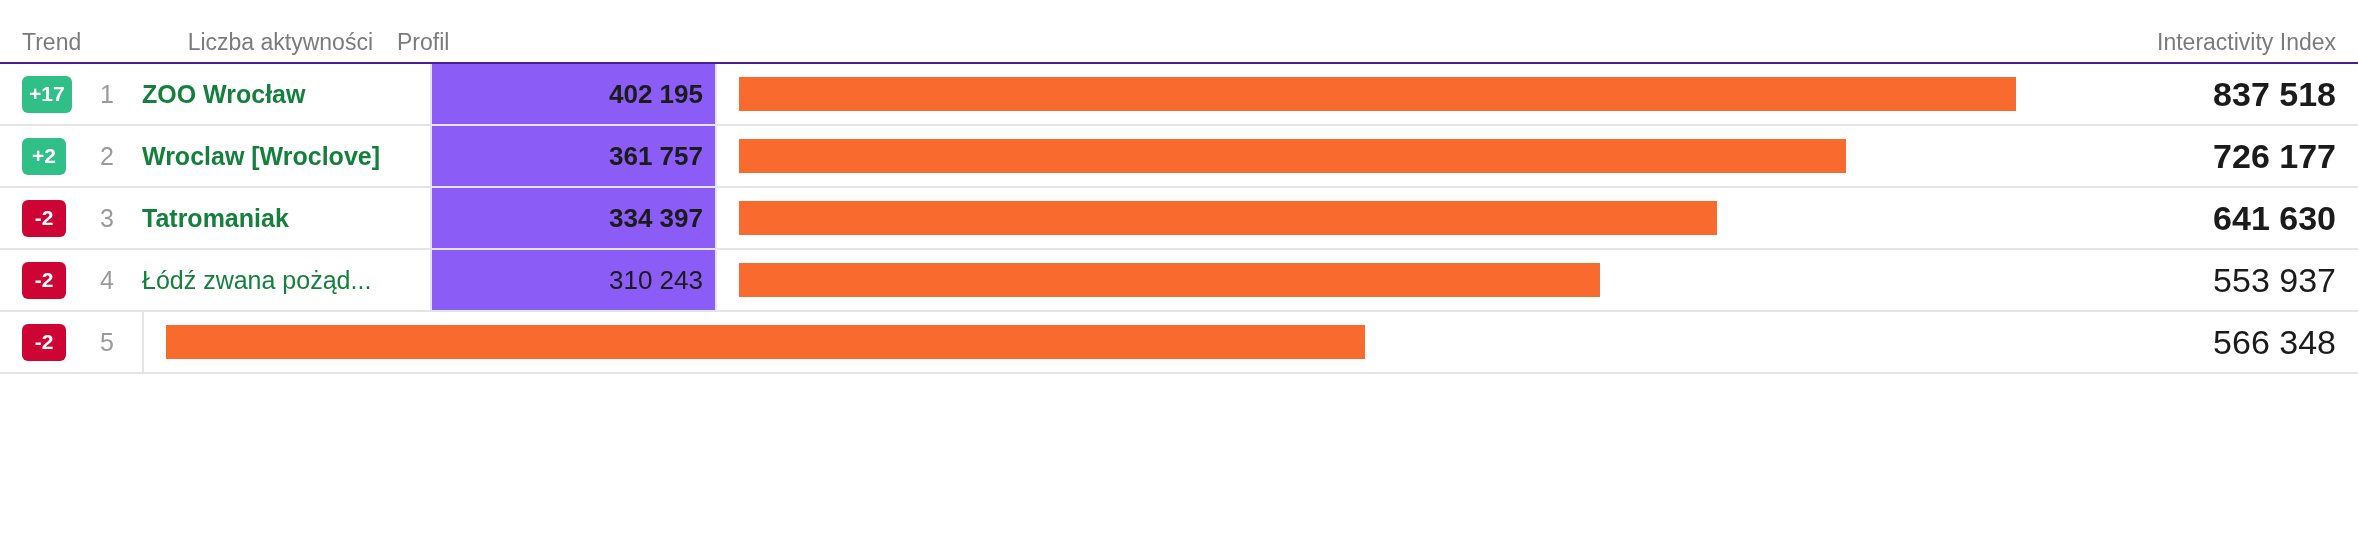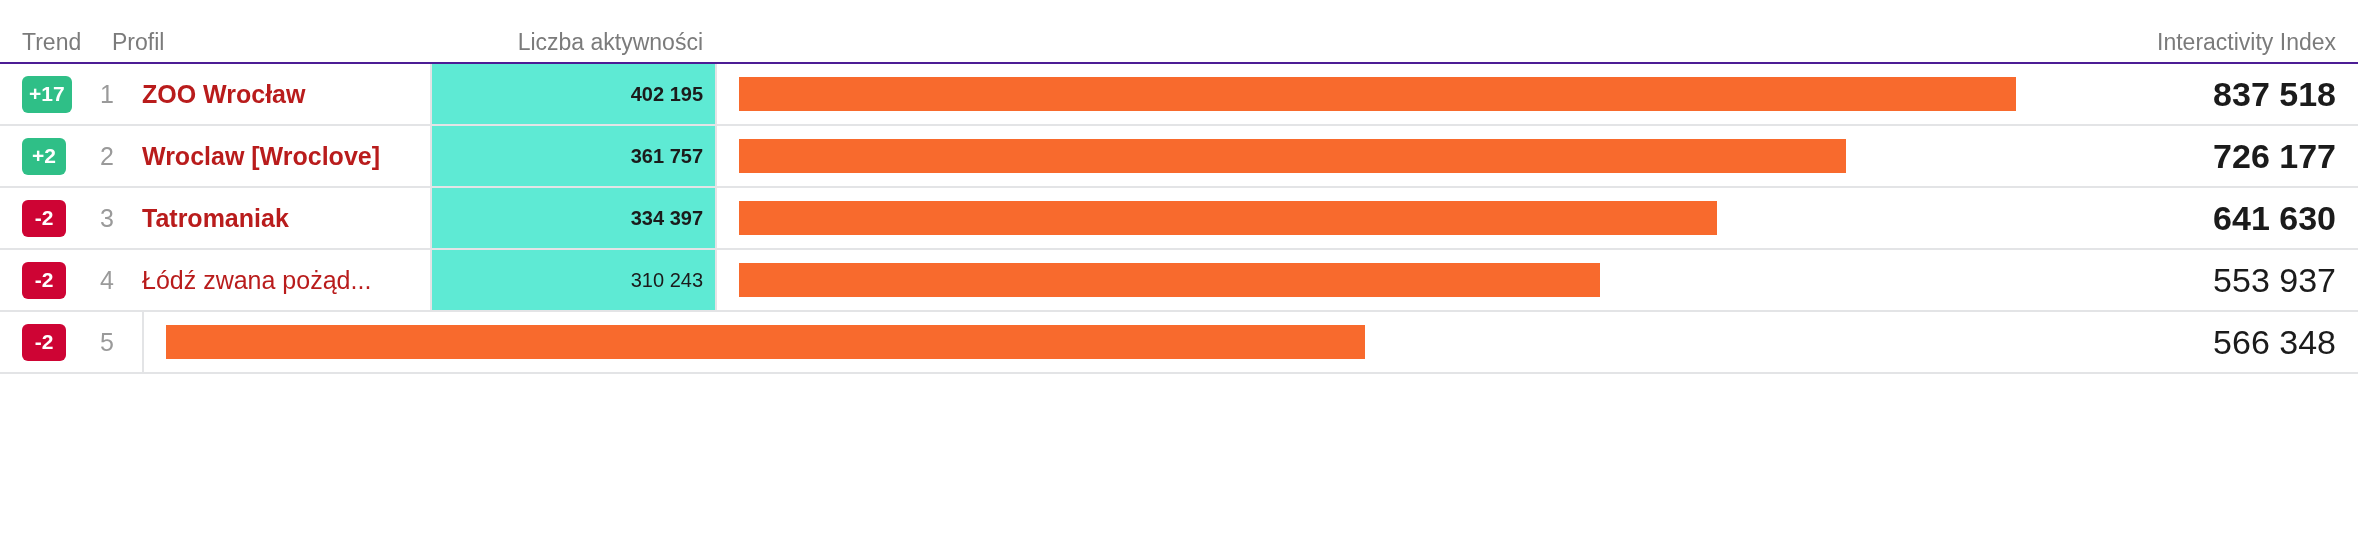--- a/index.html
+++ b/index.html
@@ -88,35 +88,35 @@
     justify-content: flex-start;
     font-size: 25px;
     color: #9a9a9a;
     font-weight: 400;
   }
 
   
   .cell-name {
     width: 288px;
     font-size: 25px;
-    color: #b91c1c;
+    color: #15803d;
     white-space: nowrap;
     overflow: hidden;
   }
   .row.bold .cell-name { font-weight: 700; }
   .row.light .cell-name { font-weight: 400; }
 
   
   .cell-count {
     width: 285px;
     justify-content: flex-end;
     padding-right: 12px;
-    font-size: 20px;
+    font-size: 26px;
     color: #1b1b1b;
-    background: #5eead4;
+    background: #8b5cf6;
     border-left: 2px solid #e3e4e6;
   }
   .row.bold .cell-count { font-weight: 700; }
   .row.light .cell-count { font-weight: 400; }
 
   
   .cell-bar {
     flex: 1 1 auto;
     position: relative;
     padding-left: 22px;
@@ -146,22 +146,22 @@
   .row.bold .cell-index { font-weight: 700; }
   .row.light .cell-index { font-weight: 400; }
 </style>
 </head>
 <body>
 
 <div class="ranking-widget">
 
   <div class="table-header">
     <div class="th th-trend">Trend</div>
+    <div class="th th-count">Liczba aktywności</div>
     <div class="th th-profile">Profil</div>
-    <div class="th th-count">Liczba aktywności</div>
     <div class="th th-spacer"></div>
     <div class="th th-index">Interactivity Index</div>
   </div>
 
   <div class="rows">
 
     <div class="row bold">
       <div class="cell cell-trend">
         <span class="badge up" style="background: rgb(47, 191, 135);">+17</span>
       </div>

